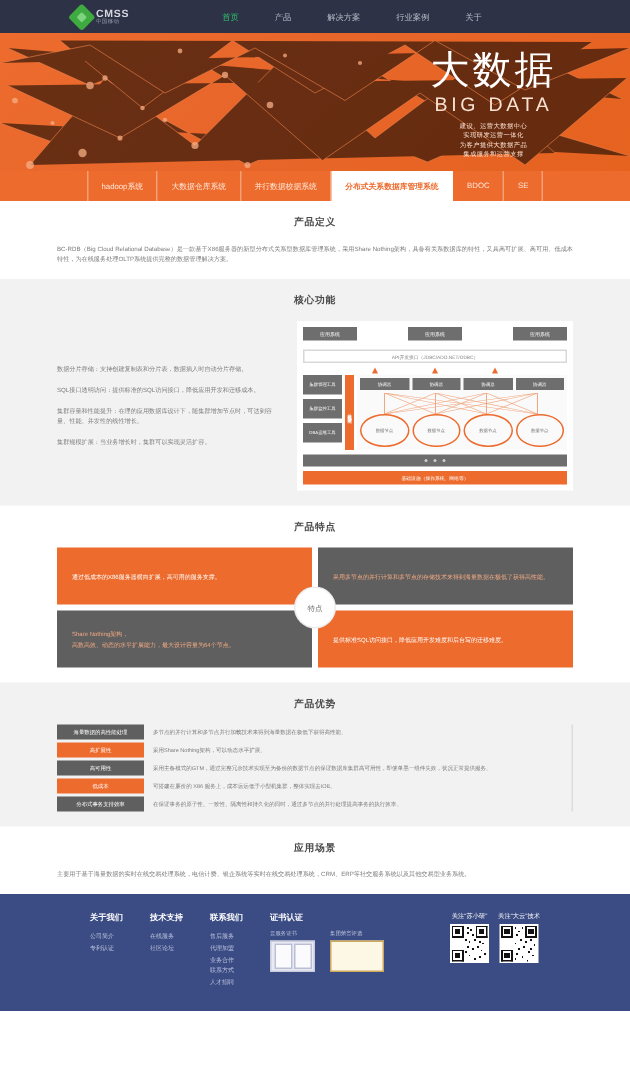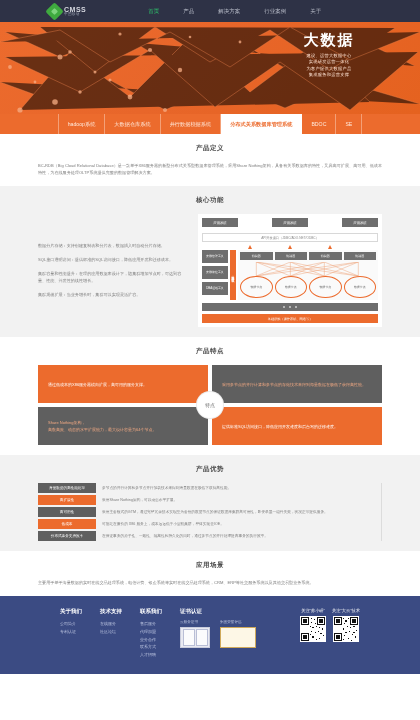--- a/index.html
+++ b/index.html
@@ -34,21 +34,21 @@
   
   .hero {
     height: 92px; position: relative; overflow: hidden;
     background: linear-gradient(135deg,#ec6b2d 0%,#e8662a 45%,#e5621f 100%);
   }
   .hero svg.net { position: absolute; inset: 0; width: 100%; height: 100%; }
   .hero-copy {
     position: absolute; right: 16px; top: 10px; text-align: center; width: 150px;
   }
   .hero-title-cn {
-    font-size: 15px; color: #ffffff; font-weight: bold; letter-spacing: 2px; line-height: 1.1;
+    font-size: 26px; color: #ffffff; font-weight: normal; letter-spacing: 2px; line-height: 1.1;
   }
   .hero-title-en {
     font-size: 13px; color: #fbe3d4; letter-spacing: 2.5px; margin-top: 1px; font-weight: normal;
   }
   .hero-lines { margin-top: 4px; }
   .hero-line { font-size: 4.2px; color: #fde2d2; line-height: 1.55; letter-spacing: .3px; }
 
   
   .tabbar {
     height: 20px; background: #ec6b2d;
@@ -218,20 +218,21 @@
       <circle cx="80" cy="70" r="1.7"></circle>
         <circle cx="150" cy="28" r="2.1"></circle>
       <circle cx="95" cy="50" r="1.5"></circle>
         <circle cx="20" cy="88" r="2.6"></circle>
       <circle cx="10" cy="45" r="1.9"></circle>
         <circle cx="35" cy="60" r="1.4"></circle>
     </g>
   </svg>
   <div class="hero-copy">
     <div class="hero-title-cn">大数据</div>
+    <div class="hero-title-en">BIG DATA</div>
     <div class="hero-lines">
       <div class="hero-line">建设、运营大数据中心</div>
       <div class="hero-line">实现研发运营一体化</div>
       <div class="hero-line">为客户提供大数据产品</div>
       <div class="hero-line">集成服务和运营支撑</div>
     </div>
   </div>
 </div>
 
 <div class="tabbar">

